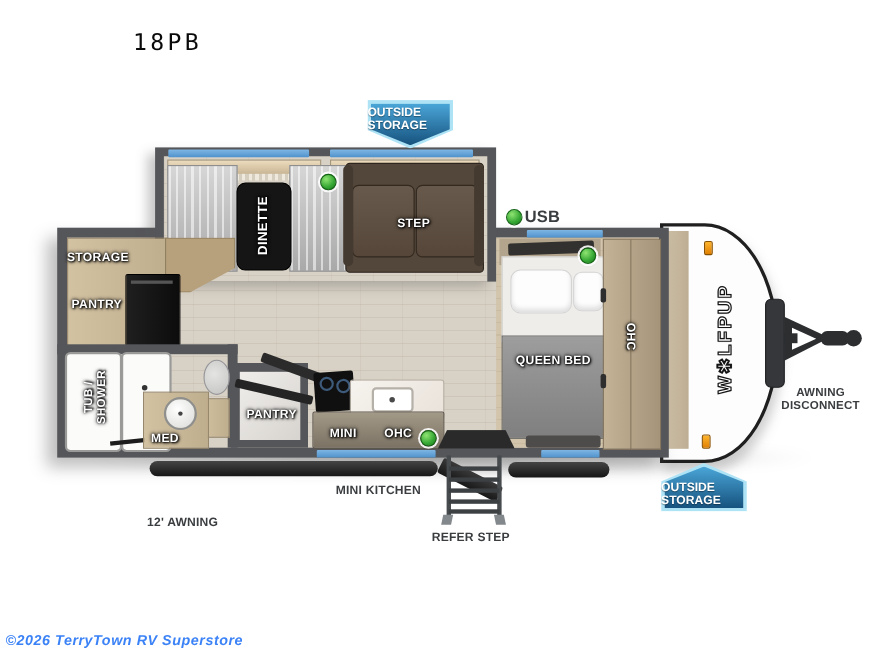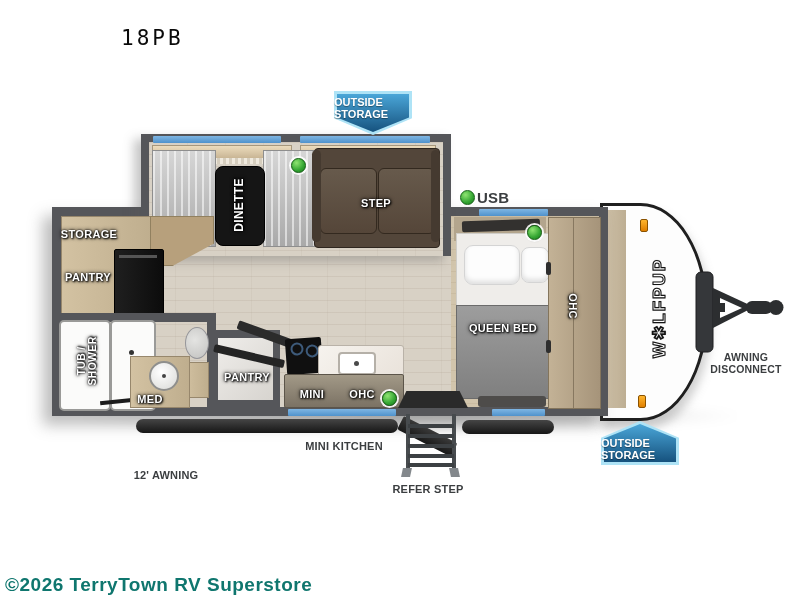--- a/index.html
+++ b/index.html
@@ -37,21 +37,21 @@
   .rail{background:#474b4e;} .rung{background:#3c4043;}
   
   .lbl{position:absolute;transform:translate(-50%,-50%);white-space:nowrap;
        font-weight:bold;font-size:11px;letter-spacing:.3px;color:#fff;
        text-shadow:0 0 2px #000,0 0 4px #000,1px 1px 2px #000;}
   .lbl.v{transform:translate(-50%,-50%) rotate(-90deg);}
   .lbl.vcw{transform:translate(-50%,-50%) rotate(90deg);}
   .lbl.ext{color:#3b3e40;text-shadow:none;letter-spacing:.2px;}
   .lbl.two{line-height:11px;text-align:center;}
   .title{font-family:"DejaVu Sans Mono", monospace;font-size:21px;letter-spacing:3px;color:#0a0a0a;}
-  .watermark{font-size:19px;font-weight:bold;color:#0f766e;letter-spacing:.5px;}
+  .watermark{font-size:13px;font-weight:bold;font-style:italic;color:#3b82f6;letter-spacing:.5px;}
   .logo{font-weight:800;font-size:17px;letter-spacing:2px;color:#fff;
         -webkit-text-stroke:1.1px #141414;text-shadow:0 0 1px #000;}
   
   .badge{width:78px;height:44px;}
   .badge .shape{position:absolute;inset:0;background:#aee3f6;}
   .badge .inner{position:absolute;inset:3px;background:linear-gradient(180deg,#4aa6d8,#16527e);}
   .badge.down .shape,.badge.down .inner{clip-path:polygon(0 0,100% 0,100% 62%,50% 100%,0 62%);}
   .badge.up .shape,.badge.up .inner{clip-path:polygon(50% 0,100% 38%,100% 100%,0 100%,0 38%);}
   .badge .txt{position:absolute;left:0;right:0;text-align:left;color:#fff;font-weight:bold;
         font-size:11px;line-height:12px;text-shadow:0 1px 1px rgba(0,0,0,.4);}

